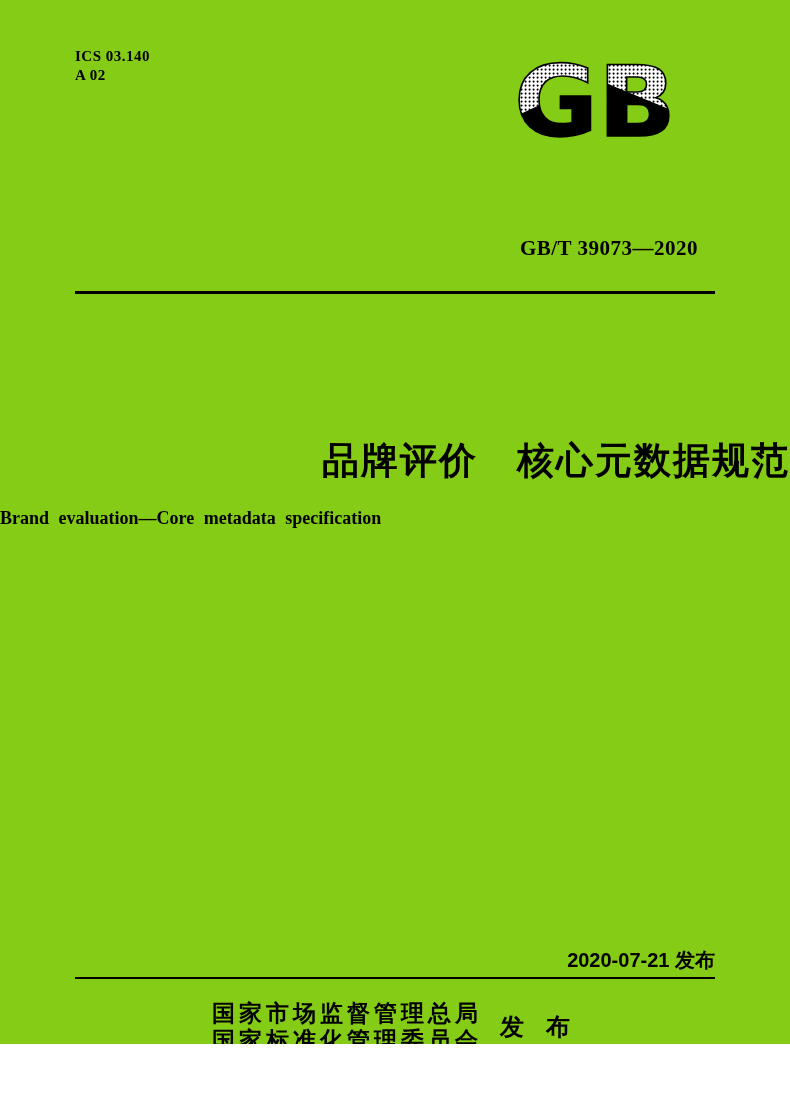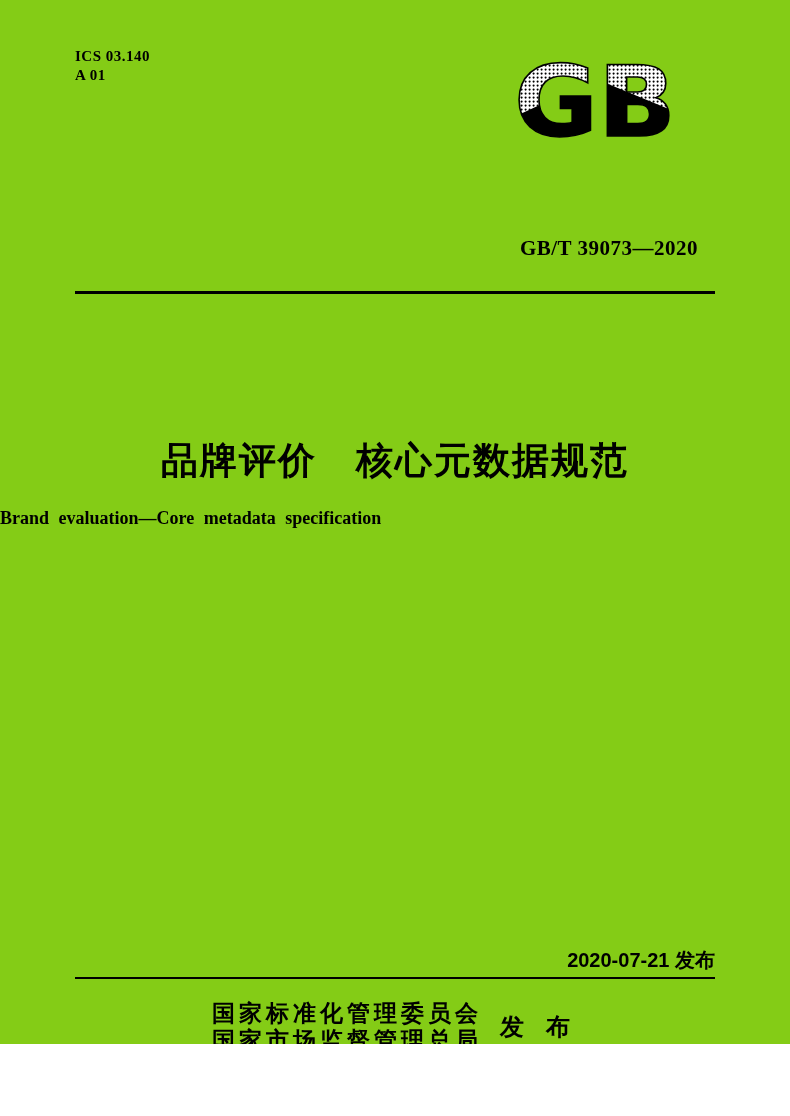--- a/index.html
+++ b/index.html
@@ -76,21 +76,21 @@
   }
   .rule-top { top: 291px; height: 3px; }
   .rule-bottom { top: 977px; height: 2px; }
 
   
   .title-cn {
     position: absolute;
     left: 0;
     top: 436px;
     width: 100%;
-    text-align: center;
+    text-align: right;
     font-family: "Liberation Sans", "DejaVu Sans", sans-serif;
     font-weight: bold;
     font-size: 37px;
     letter-spacing: 2px;
   }
   .title-en {
     position: absolute;
     left: 0;
     top: 508px;
     width: 100%;
@@ -141,21 +141,21 @@
     white-space: nowrap;
   }
 </style>
 </head>
 <body>
 
 <div class="page">
 
   <div class="ics-block">
     <div>ICS 03.140</div>
-    <div>A 01</div>
+    <div>A 02</div>
   </div>
 
   <div class="gb-logo">
     <svg width="160" height="90" viewBox="0 0 160 90" xmlns="http://www.w3.org/2000/svg">
       <defs>
         <pattern id="halftone" width="4" height="4" patternUnits="userSpaceOnUse">
           <rect width="4" height="4" fill="#ffffff"></rect>
           <circle cx="1.6" cy="1.6" r="1.05" fill="#000000"></circle>
         </pattern>
         <clipPath id="solidCut">
@@ -179,19 +179,19 @@
   <div class="title-en">Brand evaluation—Core metadata specification</div>
 
   <div class="date-row">
     <span>2020-07-21 发布</span>
   </div>
 
   <div class="rule rule-bottom"></div>
 
   <div class="issuer-block">
     <div class="issuer-names">
+      <div>国家市场监督管理总局</div>
       <div>国家标准化管理委员会</div>
-      <div>国家市场监督管理总局</div>
     </div>
     <div class="publish-label">发 布</div>
   </div>
 
 </div>
 
 </body></html>

